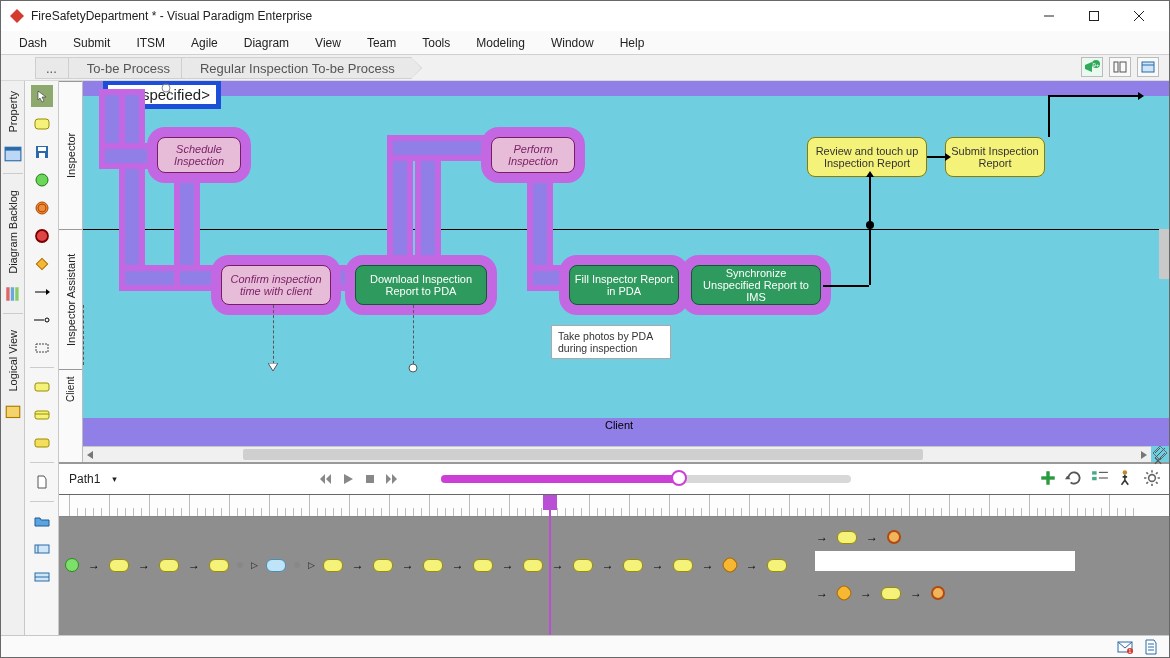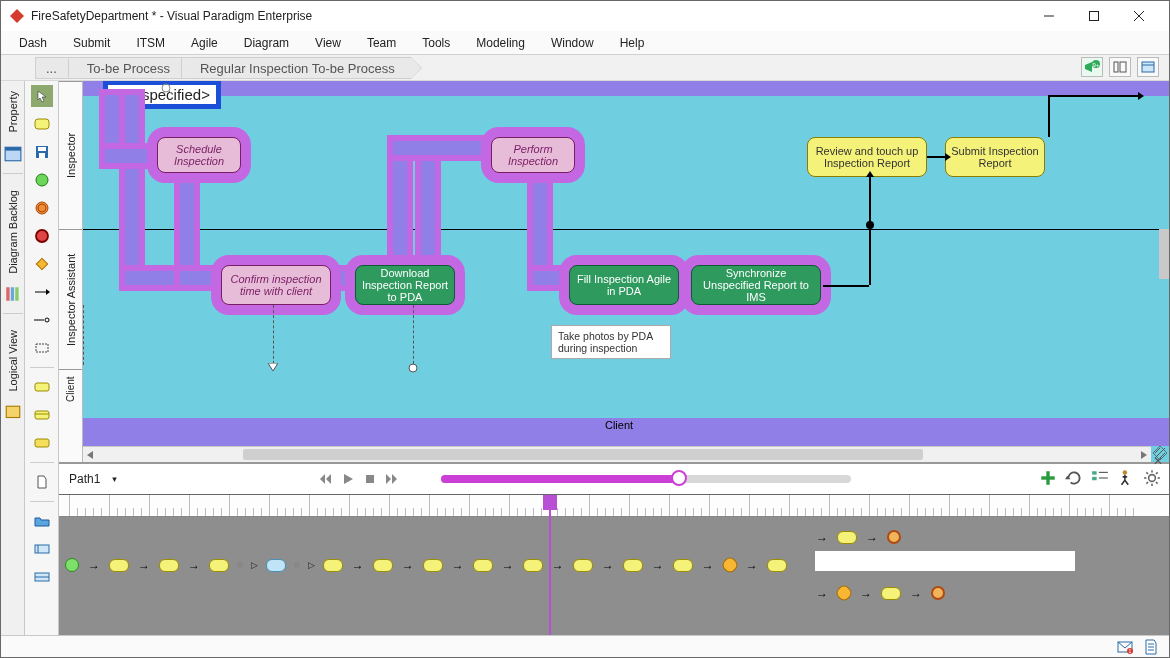--- a/index.html
+++ b/index.html
@@ -342,25 +342,25 @@
         <div class="task t-yellow" style="left:724px;top:56px;width:120px;height:40px">
             <span>Review and touch up Inspection Report</span>
           </div>
         <div class="task t-yellow" style="left:862px;top:56px;width:100px;height:40px">
             <span>Submit Inspection Report</span>
           </div>
 
         <div class="task t-pink halo-pink" style="left:138px;top:184px;width:110px;height:40px">
             <span>Confirm inspection time with client</span>
           </div>
-        <div class="task t-green halo-purple" style="left:272px;top:184px;width:100px;height:40px">
+        <div class="task t-green halo-purple" style="left:272px;top:184px;width:132px;height:40px">
             <span>Download Inspection Report to PDA</span>
           </div>
         <div class="task t-green halo-purple" style="left:486px;top:184px;width:110px;height:40px">
-            <span>Fill Inspection Agile in PDA</span>
+            <span>Fill Inspector Report in PDA</span>
           </div>
         <div class="task t-green halo-purple" style="left:608px;top:184px;width:130px;height:40px">
             <span>Synchronize Unspecified Report to IMS</span>
           </div>
 
         <div class="flow arrow-head-r" style="left:844px;top:75px;width:18px;height:1.5px"></div>
         <div class="flow" style="left:786px;top:96px;width:1.5px;height:108px"></div>
         <div class="flow arrow-head-u" style="left:786px;top:96px;width:1.5px;height:1px"></div>
         <div class="flow" style="left:740px;top:204px;width:46px;height:1.5px"></div>
         <div class="marker-dot" style="left:783px;top:140px"></div>

